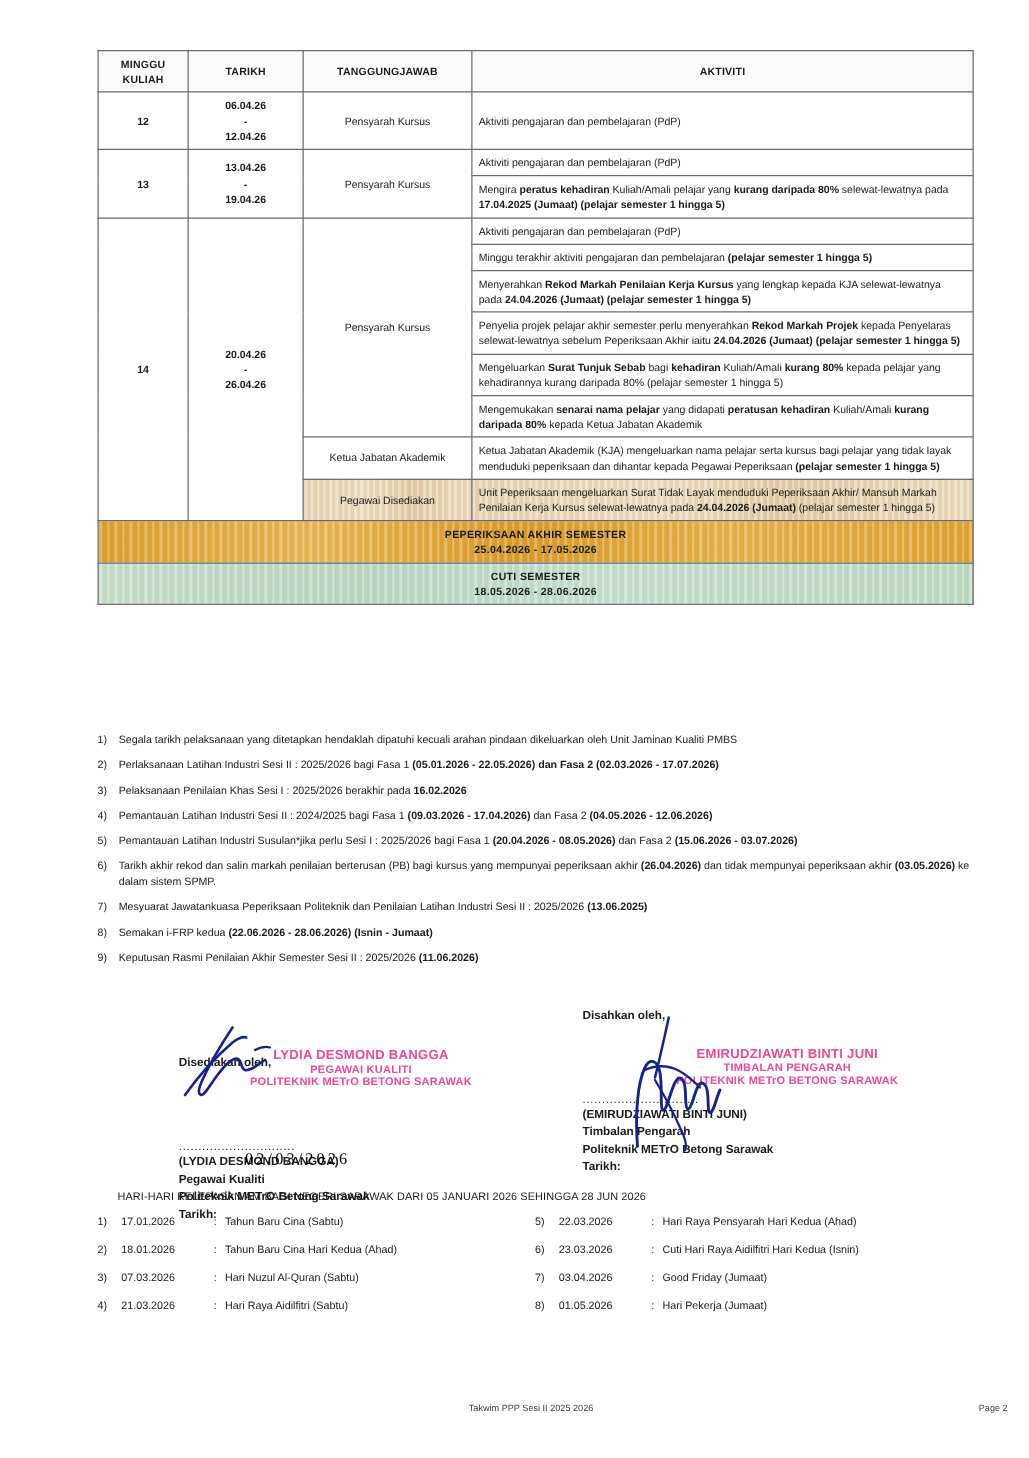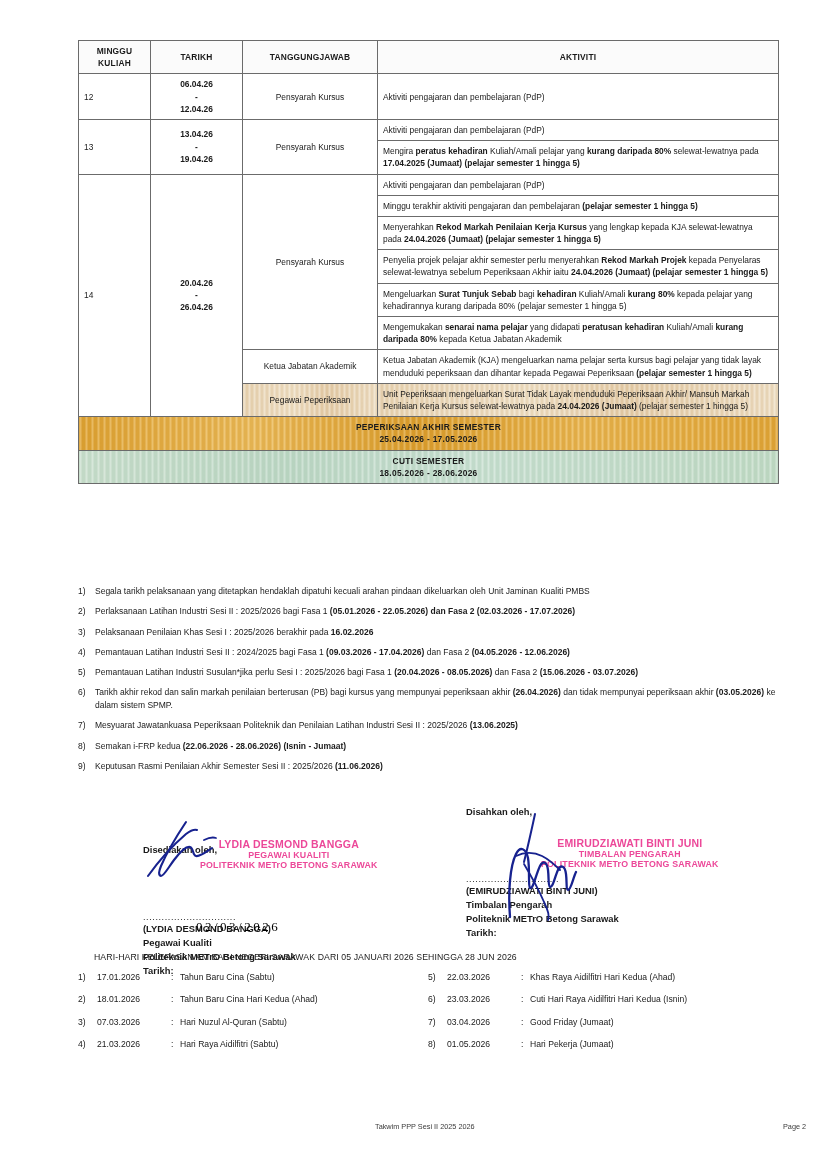--- a/index.html
+++ b/index.html
@@ -29,21 +29,21 @@
   .col-a  { width:401px; }
 
   thead th {
     font-weight:bold;
     font-size:9px;
     text-align:center;
     letter-spacing:.2px;
     background:#fbfbfb;
     padding:6px 4px;
   }
-  td.wk  { text-align:left; font-weight:normal; font-size:9px; }
+  td.wk  { text-align:center; font-weight:bold; font-size:9px; }
   td.dt  { text-align:center; font-weight:bold; font-size:8.6px; line-height:1.6; }
   td.rsp { text-align:center; font-size:8.6px; }
   td.act { text-align:left; font-size:8.4px; }
   td.act b { font-weight:bold; }
 
   .tan {
     background-image:
       repeating-linear-gradient(90deg, rgba(255,255,255,.30) 0 2px, rgba(190,150,105,.10) 2px 5px),
       linear-gradient(90deg,#e7d3b2,#edddc1 38%,#e3cba6 62%,#ecdcc0);
   }
@@ -179,21 +179,21 @@
             <td class="act">Mengeluarkan <b>Surat Tunjuk Sebab</b> bagi <b>kehadiran</b> Kuliah/Amali <b>kurang 80%</b> kepada pelajar yang kehadirannya kurang daripada 80% (pelajar semester 1 hingga 5)</td>
           </tr>
           <tr>
             <td class="act">Mengemukakan <b>senarai nama pelajar</b> yang didapati <b>peratusan kehadiran</b> Kuliah/Amali <b>kurang daripada 80%</b> kepada Ketua Jabatan Akademik</td>
           </tr>
           <tr>
             <td class="rsp" rowspan="1">Ketua Jabatan Akademik</td>
             <td class="act">Ketua Jabatan Akademik (KJA) mengeluarkan nama pelajar serta kursus bagi pelajar yang tidak layak menduduki peperiksaan dan dihantar kepada Pegawai Peperiksaan <b>(pelajar semester 1 hingga 5)</b></td>
           </tr>
           <tr>
-            <td class="rsp tan" rowspan="1">Pegawai Peperiksaan</td>
+            <td class="rsp tan" rowspan="1">Pegawai Disediakan</td>
             <td class="act tan">Unit Peperiksaan mengeluarkan Surat Tidak Layak menduduki Peperiksaan Akhir/ Mansuh Markah Penilaian Kerja Kursus selewat-lewatnya pada <b>24.04.2026 (Jumaat)</b> (pelajar semester 1 hingga 5)</td>
           </tr>
           <tr class="banner banner-orange">
             <td colspan="4"><span>PEPERIKSAAN AKHIR SEMESTER</span><br><span>25.04.2026 - 17.05.2026</span></td>
           </tr>
           <tr class="banner banner-green">
             <td colspan="4"><span>CUTI SEMESTER</span><br><span>18.05.2026 - 28.06.2026</span></td>
           </tr>
         </tbody>
     </table>
@@ -312,21 +312,21 @@
             <span class="hd">21.03.2026</span>
             <span class="hc">:</span>
             <span class="hl">Hari Raya Aidilfitri (Sabtu)</span>
           </div>
         </div>
       <div class="hol-col" id="hol-right">
           <div class="hol-row">
             <span class="hn">5)</span>
             <span class="hd">22.03.2026</span>
             <span class="hc">:</span>
-            <span class="hl">Khas Raya Aidilfitri Hari Kedua (Ahad)</span>
+            <span class="hl">Hari Raya Pensyarah Hari Kedua (Ahad)</span>
           </div>
           <div class="hol-row">
             <span class="hn">6)</span>
             <span class="hd">23.03.2026</span>
             <span class="hc">:</span>
             <span class="hl">Cuti Hari Raya Aidilfitri Hari Kedua (Isnin)</span>
           </div>
           <div class="hol-row">
             <span class="hn">7)</span>
             <span class="hd">03.04.2026</span>

